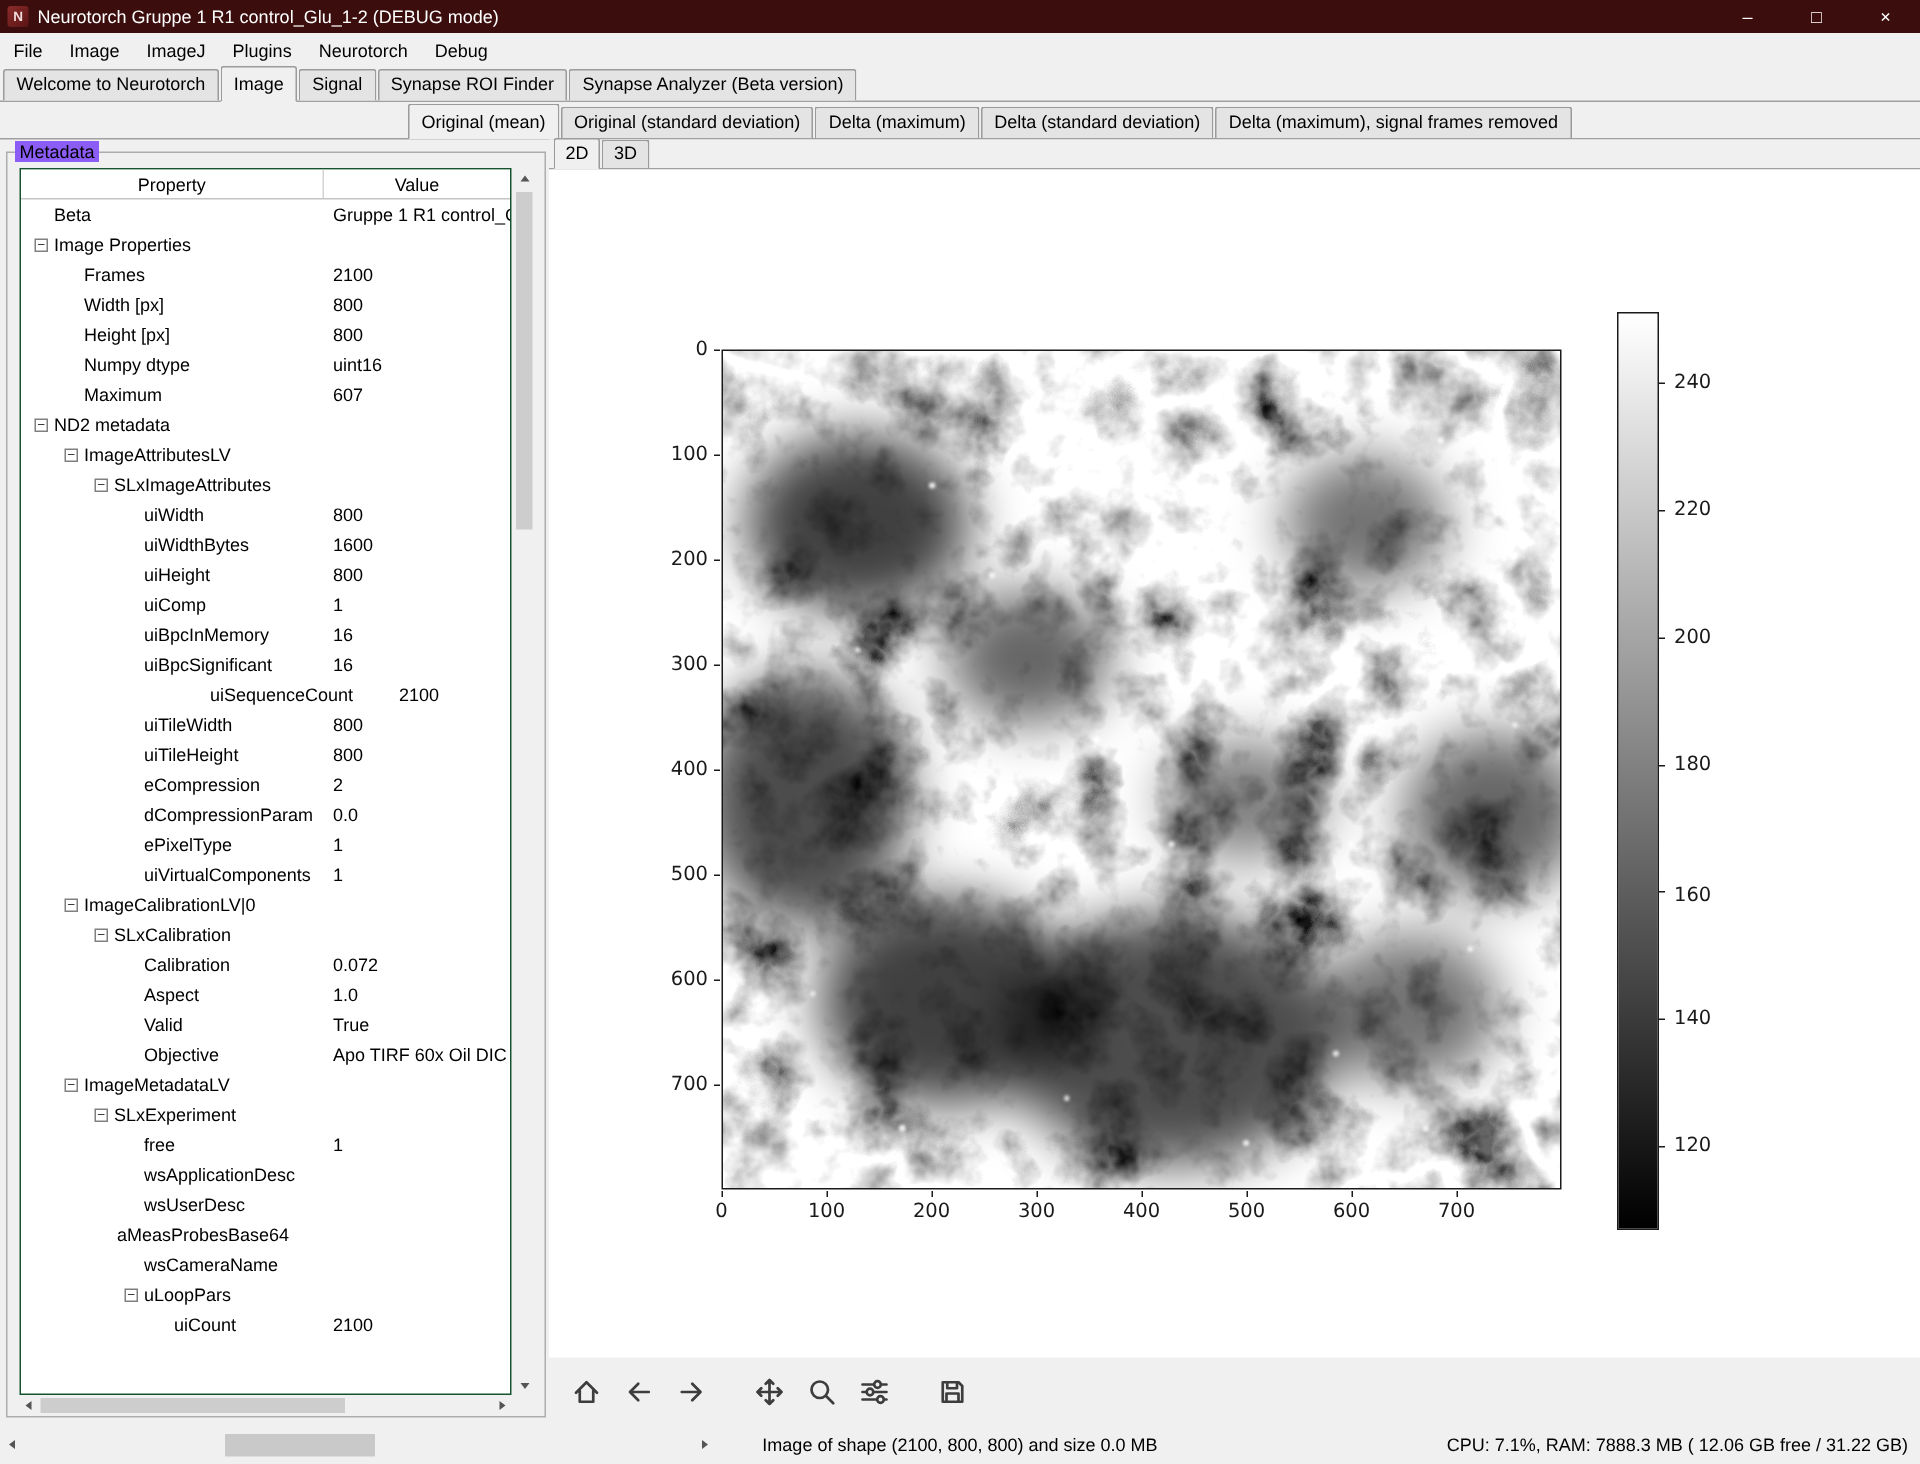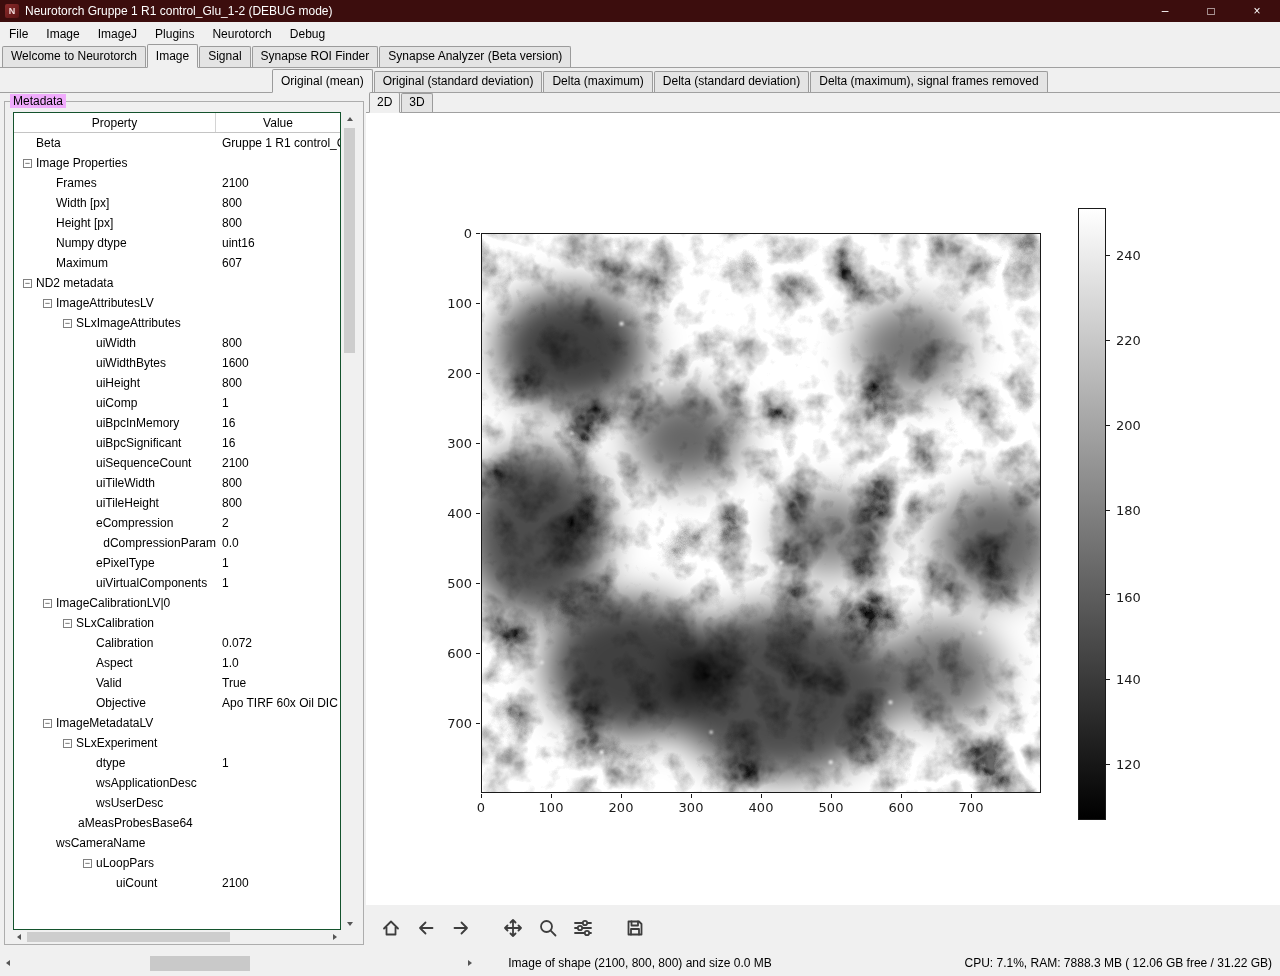--- a/index.html
+++ b/index.html
@@ -25,21 +25,21 @@
   .tab { border:1px solid #9b9b9b; border-bottom:none; border-radius:2px 2px 0 0; background:#e4e4e4;
          padding:3px 8px 4px 8px; margin-right:1px; white-space:nowrap; line-height:13px; }
   .tab.active { background:#f0f0f0; padding-top:5px; margin-bottom:-1px; border-bottom:1px solid #f0f0f0; z-index:2; }
 
   
   .content { display:flex; height:857px; }
 
   
   .metadata-panel { width:366px; position:relative; flex:0 0 auto; }
   .groupbox { position:absolute; left:4px; right:2px; top:8px; bottom:5px; border:1px solid #adadad; }
-  .groupbox-label { position:absolute; top:-8px; left:5px; background:#f0abfc; padding:0 3px; }
+  .groupbox-label { position:absolute; top:-8px; left:5px; background:#8b5cf6; padding:0 3px; }
   .tree { position:absolute; left:8px; right:22px; top:10px; bottom:14px; background:#fff; border:1px solid #14532d;
           overflow:hidden; display:flex; flex-direction:column; }
   .tree-header { display:flex; height:20px; flex:0 0 auto; border-bottom:1px solid #c4c4c4; background:#fff; }
   .hcell { display:flex; align-items:center; justify-content:center; }
   .hcell.prop { width:202px; border-right:1px solid #d4d4d4; }
   .hcell.val  { flex:1; }
   .tree-rows { flex:1; overflow:hidden; }
   .trow { display:flex; height:20px; align-items:center; }
   .tprop { width:202px; display:flex; align-items:center; overflow:hidden; white-space:nowrap; flex:0 0 auto; }
   .tval  { flex:1; padding-left:6px; overflow:hidden; white-space:nowrap; }
@@ -237,21 +237,21 @@
               </div>
               <div class="tval">16</div>
             </div>
             <div class="trow">
               <div class="tprop" style="padding-left: 82px;">
                 <span>uiBpcSignificant</span>
               </div>
               <div class="tval">16</div>
             </div>
             <div class="trow">
-              <div class="tprop" style="padding-left: 82px;">
+              <div class="tprop" style="padding-left: 82px; margin-left: 44px;">
                 <span>uiSequenceCount</span>
               </div>
               <div class="tval">2100</div>
             </div>
             <div class="trow">
               <div class="tprop" style="padding-left: 82px;">
                 <span>uiTileWidth</span>
               </div>
               <div class="tval">800</div>
             </div>
@@ -261,21 +261,21 @@
               </div>
               <div class="tval">800</div>
             </div>
             <div class="trow">
               <div class="tprop" style="padding-left: 82px;">
                 <span>eCompression</span>
               </div>
               <div class="tval">2</div>
             </div>
             <div class="trow">
-              <div class="tprop" style=" justify-content: flex-end;">
+              <div class="tprop" style="padding-left: 82px;">
                 <span>dCompressionParam</span>
               </div>
               <div class="tval">0.0</div>
             </div>
             <div class="trow">
               <div class="tprop" style="padding-left: 82px;">
                 <span>ePixelType</span>
               </div>
               <div class="tval">1</div>
             </div>
@@ -332,21 +332,21 @@
             </div>
             <div class="trow">
               <div class="tprop" style="padding-left: 49px;">
                 <span class="exp">−</span>
                 <span>SLxExperiment</span>
               </div>
               <div class="tval"></div>
             </div>
             <div class="trow">
               <div class="tprop" style="padding-left: 82px;">
-                <span>dtype</span>
+                <span>free</span>
               </div>
               <div class="tval">1</div>
             </div>
             <div class="trow">
               <div class="tprop" style="padding-left: 82px;">
                 <span>wsApplicationDesc</span>
               </div>
               <div class="tval"></div>
             </div>
             <div class="trow">
@@ -355,21 +355,21 @@
               </div>
               <div class="tval"></div>
             </div>
             <div class="trow">
               <div class="tprop" style="padding-left: 64px;">
                 <span>aMeasProbesBase64</span>
               </div>
               <div class="tval"></div>
             </div>
             <div class="trow">
-              <div class="tprop" style="padding-left: 42px;">
+              <div class="tprop" style="padding-left: 82px;">
                 <span>wsCameraName</span>
               </div>
               <div class="tval"></div>
             </div>
             <div class="trow">
               <div class="tprop" style="padding-left: 69px;">
                 <span class="exp">−</span>
                 <span>uLoopPars</span>
               </div>
               <div class="tval"></div>

